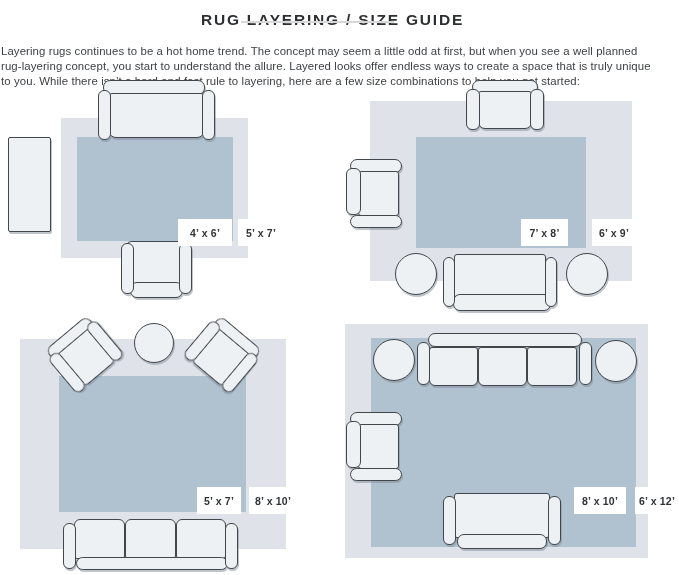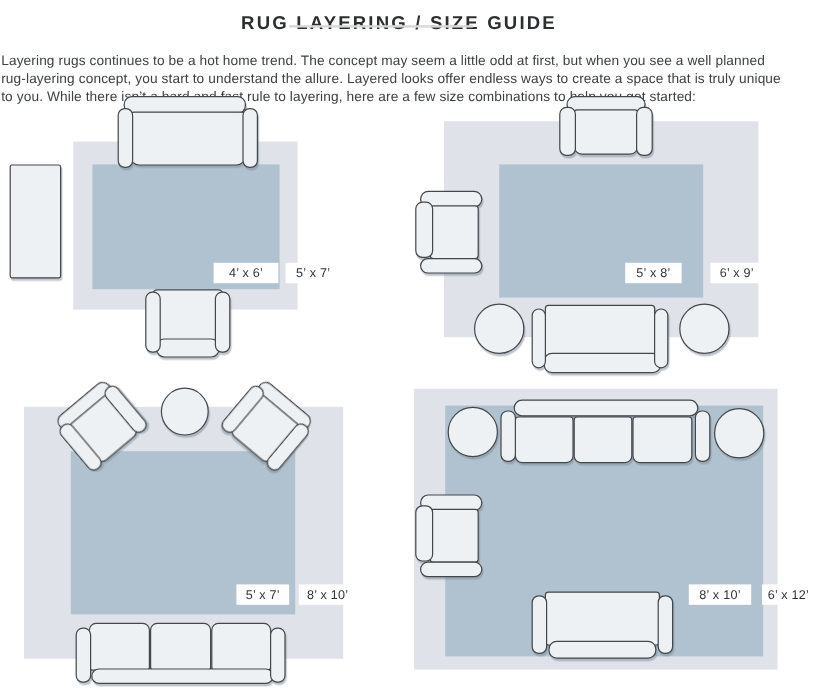--- a/index.html
+++ b/index.html
@@ -11,23 +11,23 @@
   .intro{position:absolute;top:33px;left:1px;width:653px;font-size:11.4px;line-height:14.9px;
          color:#3e4144;letter-spacing:0.1px;}
   .quad{position:static;}
   .rug{position:absolute;}
   .rug.outer{background:var(--outer-rug,#dfe3e9);}
   .rug.inner{background:var(--inner-rug,#b0c2cf);}
   .fg{position:absolute;filter:drop-shadow(1.5px 2px 0 rgba(125,138,150,0.5));}
   .fp{position:absolute;display:block;box-sizing:border-box;
       background:var(--furniture-fill,#eef1f3);border:1.5px solid var(--furniture-outline,#42474c);}
   .round{border-radius:50%;}
-  .chip{position:absolute;height:17px;display:flex;align-items:center;justify-content:center;
+  .chip{position:absolute;height:27px;display:flex;align-items:center;justify-content:center;
         background:var(--label-background,#fff);color:var(--label-text,#303336);
-        font-size:10.5px;font-weight:400;letter-spacing:0.2px;white-space:nowrap;}
+        font-size:10.5px;font-weight:700;letter-spacing:0.2px;white-space:nowrap;}
 </style>
 </head>
 <body>
 
 <div class="canvas">
 
   <h1 class="title">RUG LAYERING / SIZE GUIDE</h1>
   <div class="divider"></div>
   <p class="intro">Layering rugs continues to be a hot home trend. The concept may seem a little odd at first, but when you see a well planned rug-layering concept, you start to understand the allure. Layered looks offer endless ways to create a space that is truly unique to you. While there isn’t a hard and fast rule to layering, here are a few size combinations to help you get started:</p>
 
@@ -82,21 +82,21 @@
       <i class="fp" style="left:102px;top:4px;width:12px;height:50px;border-radius:6px"></i>
     </div>
 
     <div class="fg" style="left:395px;top:253px;width:42px;height:42px">
       <i class="fp round" style="left:0;top:0;width:42px;height:42px"></i>
     </div>
     <div class="fg" style="left:566px;top:253px;width:42px;height:42px">
       <i class="fp round" style="left:0;top:0;width:42px;height:42px"></i>
     </div>
 
-    <span class="chip" style="left:521px;top:219px;width:47px">5’ x 8’</span>
+    <span class="chip" style="left:521px;top:219px;width:47px">7’ x 8’</span>
     <span class="chip" style="left:592px;top:219px;width:44px">6’ x 9’</span>
   </div>
 
   <div class="quad">
     <div class="rug outer" style="left:20px;top:339px;width:266px;height:210px"></div>
     <div class="rug inner" style="left:59px;top:376px;width:187px;height:136px"></div>
 
     <div class="fg" style="left:53px;top:326px;width:62px;height:57px;transform:rotate(-40deg)">
       <i class="fp" style="left:4px;top:0;width:54px;height:14px;border-radius:7px"></i>
       <i class="fp" style="left:10px;top:11px;width:42px;height:43px;border-radius:3px 3px 6px 6px"></i>

